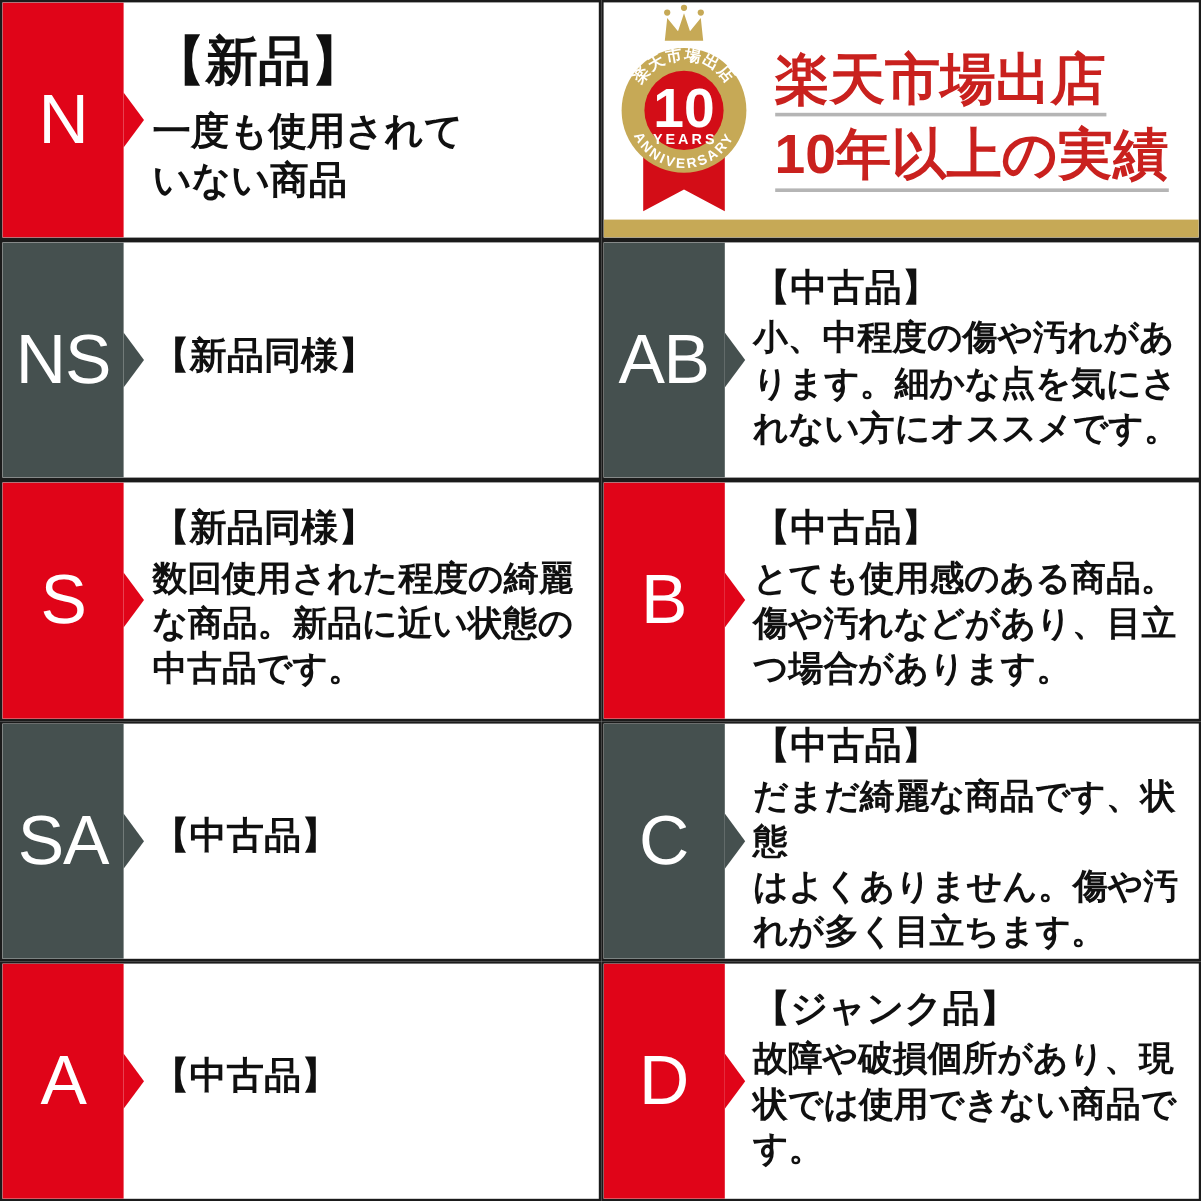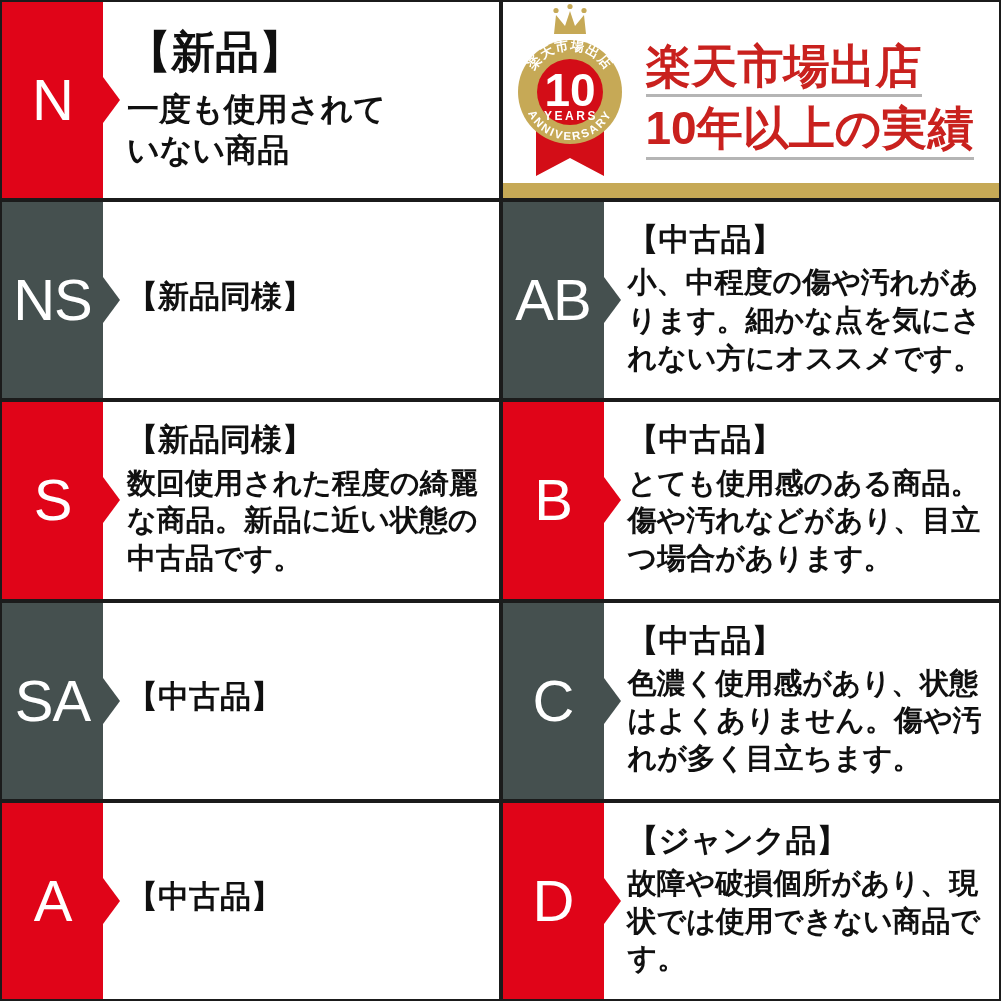--- a/index.html
+++ b/index.html
@@ -173,21 +173,21 @@
     </div>
   </section>
 
   <section class="panel grade dark">
     <div class="label">
       <span class="letter">C</span>
       <span class="arrow"></span>
     </div>
     <div class="desc">
       <h2 class="title">【中古品】</h2>
-      <p class="bodytext">色濃く使用感があり、状態
+      <p class="bodytext">だまだ綺麗な商品です、状態
 はよくありません。傷や汚
 れが多く目立ちます。</p>
     </div>
   </section>
 
   <section class="panel grade red">
     <div class="label">
       <span class="letter">D</span>
       <span class="arrow"></span>
     </div>

